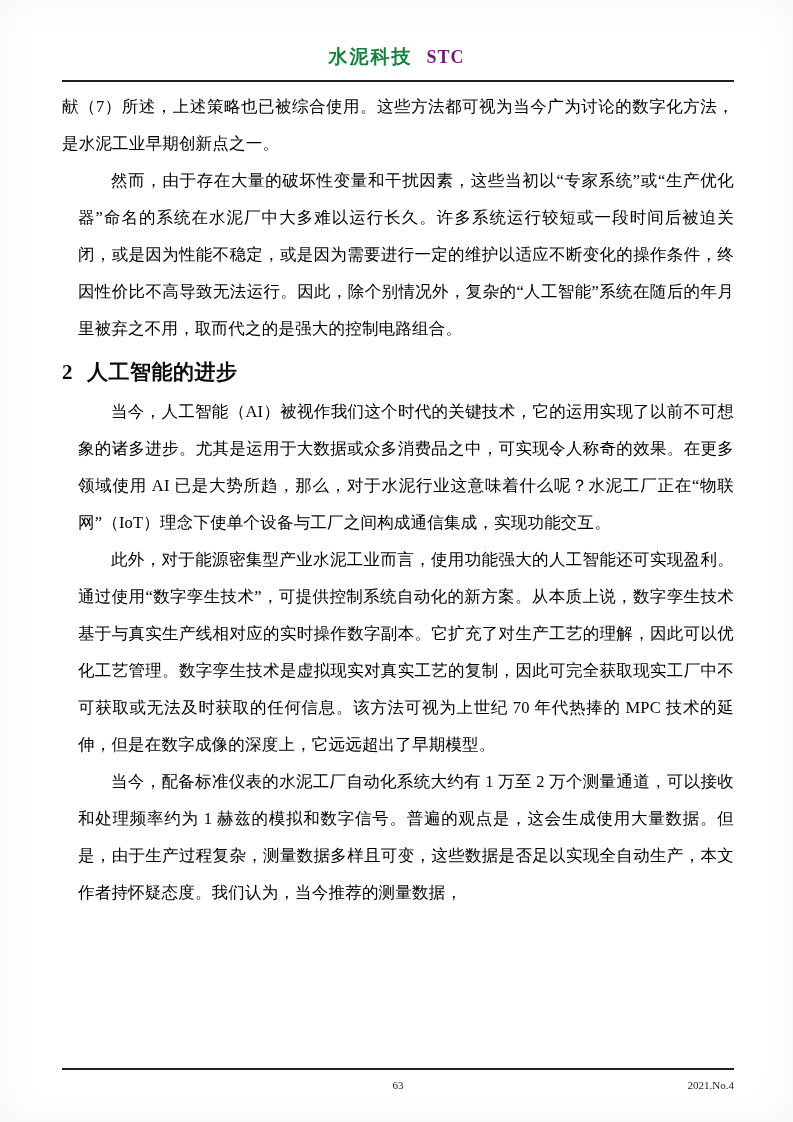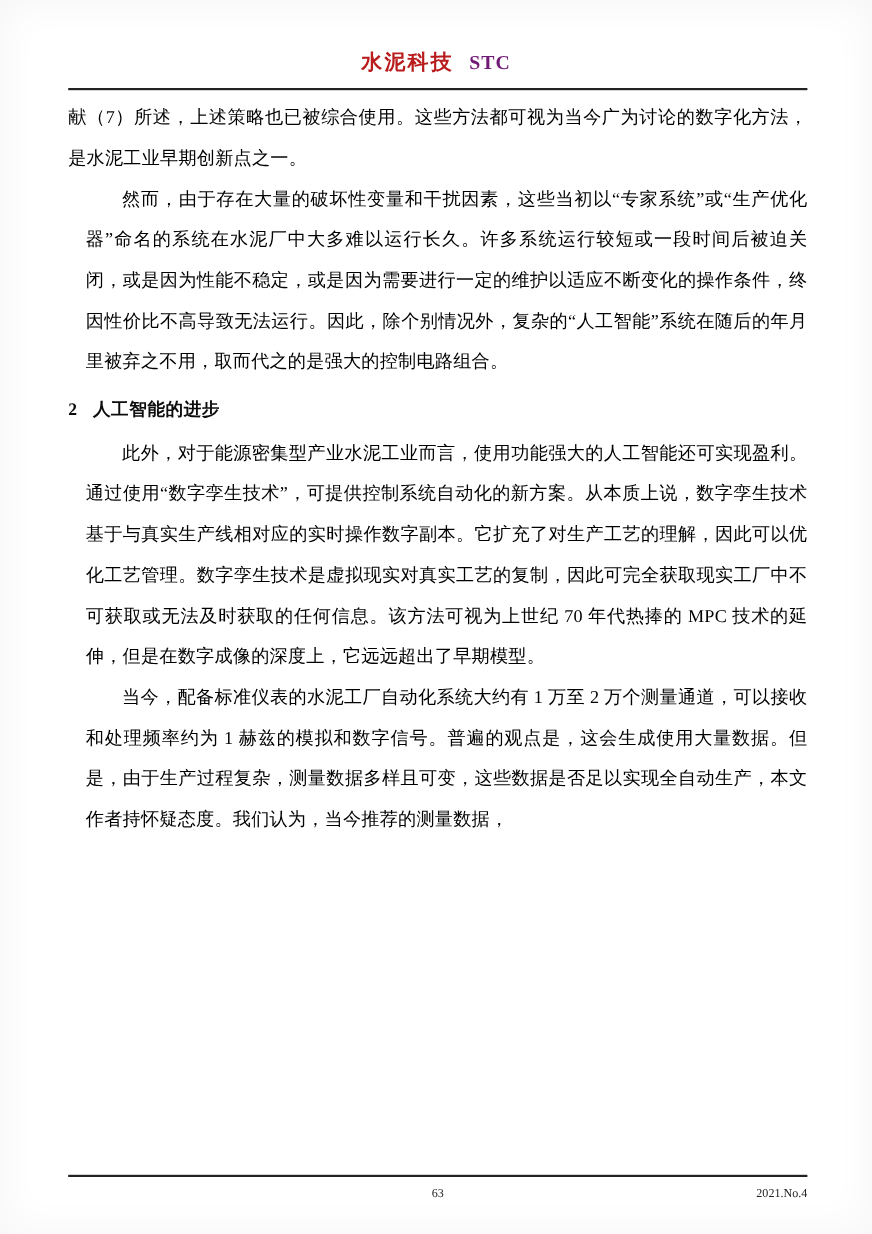--- a/index.html
+++ b/index.html
@@ -32,21 +32,21 @@
     left: 0;
     right: 0;
     text-align: center;
   }
   .header-title {
     display: inline-block;
     font-family: "Liberation Serif", serif;
     font-weight: bold;
     font-size: 19px;
     letter-spacing: 2px;
-    color: #b91c1c;
+    color: #15803d;
   }
   .header-sub {
     display: inline-block;
     font-family: "Liberation Serif", serif;
     font-weight: bold;
     font-size: 18px;
     letter-spacing: 1px;
     margin-left: 10px;
     color: #701a75;
   }
@@ -83,21 +83,21 @@
     text-justify: inter-character;
     color: #000000;
     letter-spacing: 0.2px;
   }
   p.indent {
     text-indent: 2em;
     margin-left: 16px;
   }
   h2.section {
     margin: 7px 0 2px 0;
-    font-size: 16px;
+    font-size: 21px;
     line-height: 37px;
     font-weight: bold;
     color: #0c0c0c;
     letter-spacing: 0.5px;
   }
   h2.section .num {
     margin-right: 14px;
   }
 
   .footer {
@@ -139,20 +139,21 @@
   <div class="content">
 
     <p class="body">献（7）所述，上述策略也已被综合使用。这些方法都可视为当今广为讨论的数字化方法，是水泥工业早期创新点之一。</p>
 
     <p class="body indent">然而，由于存在大量的破坏性变量和干扰因素，这些当初以“专家系统”或“生产优化器”命名的系统在水泥厂中大多难以运行长久。许多系统运行较短或一段时间后被迫关闭，或是因为性能不稳定，或是因为需要进行一定的维护以适应不断变化的操作条件，终因性价比不高导致无法运行。因此，除个别情况外，复杂的“人工智能”系统在随后的年月里被弃之不用，取而代之的是强大的控制电路组合。</p>
 
     <h2 class="section">
       <span class="num">2</span><span>人工智能的进步</span>
     </h2>
 
+    <p class="body indent">当今，人工智能（AI）被视作我们这个时代的关键技术，它的运用实现了以前不可想象的诸多进步。尤其是运用于大数据或众多消费品之中，可实现令人称奇的效果。在更多领域使用 AI 已是大势所趋，那么，对于水泥行业这意味着什么呢？水泥工厂正在“物联网”（IoT）理念下使单个设备与工厂之间构成通信集成，实现功能交互。</p>
 
     <p class="body indent">此外，对于能源密集型产业水泥工业而言，使用功能强大的人工智能还可实现盈利。通过使用“数字孪生技术”，可提供控制系统自动化的新方案。从本质上说，数字孪生技术基于与真实生产线相对应的实时操作数字副本。它扩充了对生产工艺的理解，因此可以优化工艺管理。数字孪生技术是虚拟现实对真实工艺的复制，因此可完全获取现实工厂中不可获取或无法及时获取的任何信息。该方法可视为上世纪 70 年代热捧的 MPC 技术的延伸，但是在数字成像的深度上，它远远超出了早期模型。</p>
 
 
     <p class="body indent">当今，配备标准仪表的水泥工厂自动化系统大约有 1 万至 2 万个测量通道，可以接收和处理频率约为 1 赫兹的模拟和数字信号。普遍的观点是，这会生成使用大量数据。但是，由于生产过程复杂，测量数据多样且可变，这些数据是否足以实现全自动生产，本文作者持怀疑态度。我们认为，当今推荐的测量数据，</p>
 
   </div>
 
   <div class="rule-bottom"></div>
 

